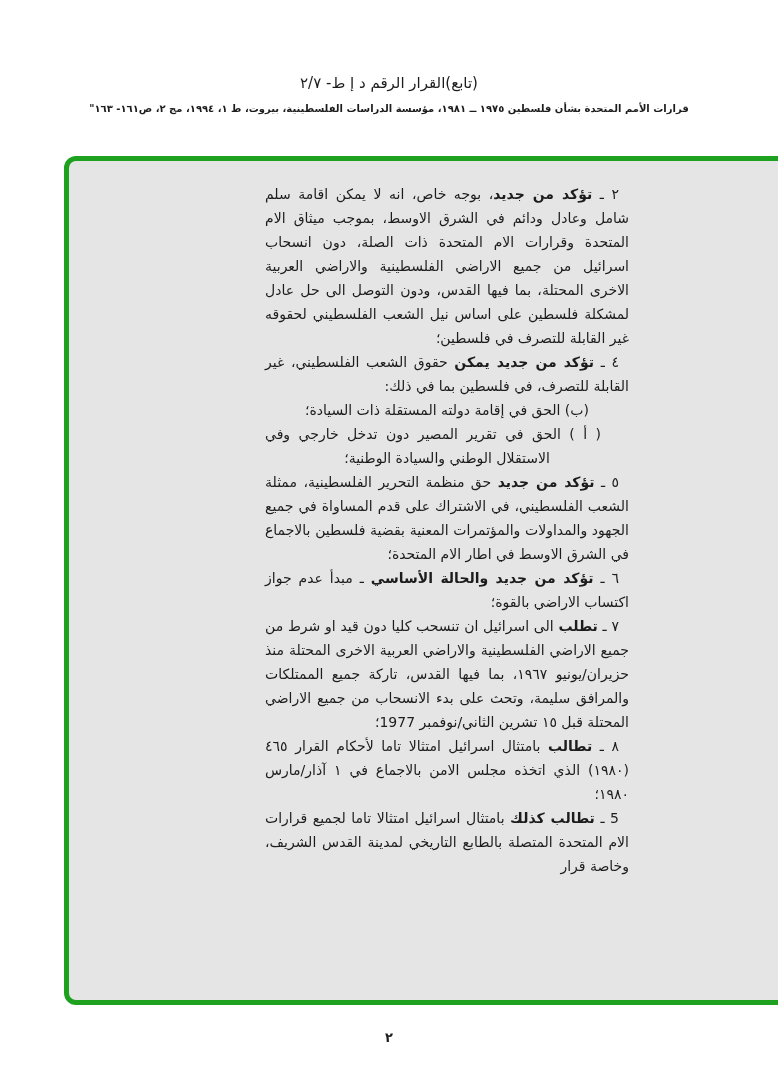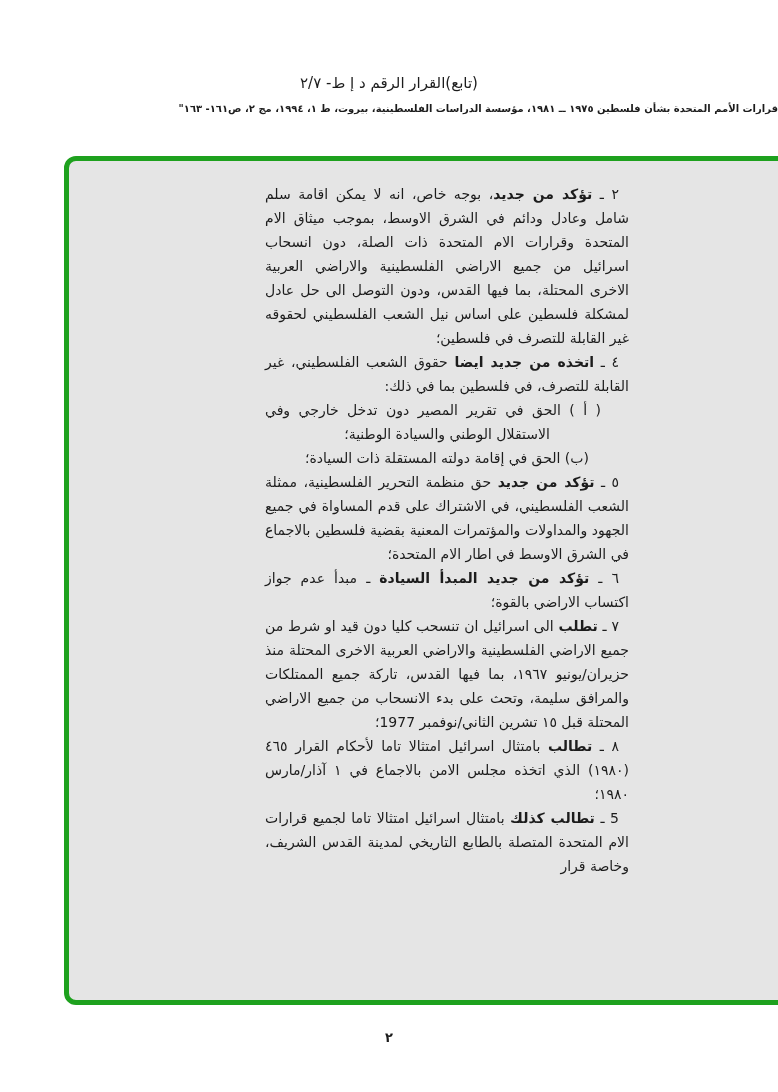--- a/index.html
+++ b/index.html
@@ -26,20 +26,21 @@
     direction: rtl;
     font-size: 15px;
     font-weight: normal;
     letter-spacing: 0.2px;
   }
   .source {
     position: absolute;
     top: 103px;
     left: 0;
     width: 778px;
+    text-align: center;
     direction: rtl;
     font-size: 10px;
     font-weight: bold;
     white-space: nowrap;
   }
   .frame {
     position: absolute;
     left: 64px;
     top: 156px;
     width: 730px;
@@ -87,29 +88,29 @@
   <div class="title">(تابع)القرار الرقم د إ ط- ٢/٧</div>
 
   <div class="source">قرارات الأمم المتحدة بشأن فلسطين ١٩٧٥ ــ ١٩٨١، مؤسسة الدراسات الفلسطينية، بيروت، ط ١، ١٩٩٤، مج ٢، ص١٦١- ١٦٣"</div>
 
   <div class="frame" style="border-color: rgb(30, 161, 30);">
     <div class="text-block">
 
       <p class="para"><span>٢ ـ </span><span class="lead">تؤكد من جديد</span><span>، بوجه خاص، انه لا يمكن اقامة سلم شامل وعادل ودائم في الشرق الاوسط، بموجب ميثاق الام المتحدة وقرارات الام المتحدة ذات الصلة، دون انسحاب اسرائيل من جميع الاراضي الفلسطينية والاراضي العربية الاخرى المحتلة، بما فيها القدس، ودون التوصل الى حل عادل لمشكلة فلسطين على اساس نيل الشعب الفلسطيني لحقوقه غير القابلة للتصرف في فلسطين؛</span></p>
 
 
-      <p class="para"><span>٤ ـ </span><span class="lead">اتخذه من جديد ايضا</span><span> حقوق الشعب الفلسطيني، غير القابلة للتصرف، في فلسطين بما في ذلك:</span></p>
+      <p class="para"><span>٤ ـ </span><span class="lead">تؤكد من جديد يمكن</span><span> حقوق الشعب الفلسطيني، غير القابلة للتصرف، في فلسطين بما في ذلك:</span></p>
+
+      <p class="para sub sub-b"><span>(ب) </span><span>الحق في إقامة دولته المستقلة ذات السيادة؛</span></p>
 
       <p class="para sub"><span>( أ ) </span><span>الحق في تقرير المصير دون تدخل خارجي وفي الاستقلال الوطني والسيادة الوطنية؛</span></p>
 
-      <p class="para sub sub-b"><span>(ب) </span><span>الحق في إقامة دولته المستقلة ذات السيادة؛</span></p>
-
       <p class="para"><span>٥ ـ </span><span class="lead">تؤكد من جديد</span><span> حق منظمة التحرير الفلسطينية، ممثلة الشعب الفلسطيني، في الاشتراك على قدم المساواة في جميع الجهود والمداولات والمؤتمرات المعنية بقضية فلسطين بالاجماع في الشرق الاوسط في اطار الام المتحدة؛</span></p>
 
-      <p class="para"><span>٦ ـ </span><span class="lead">تؤكد من جديد المبدأ السيادة</span><span> ـ مبدأ عدم جواز اكتساب الاراضي بالقوة؛</span></p>
+      <p class="para"><span>٦ ـ </span><span class="lead">تؤكد من جديد والحالة الأساسي</span><span> ـ مبدأ عدم جواز اكتساب الاراضي بالقوة؛</span></p>
 
       <p class="para"><span>٧ ـ </span><span class="lead">تطلب</span><span> الى اسرائيل ان تنسحب كليا دون قيد او شرط من جميع الاراضي الفلسطينية والاراضي العربية الاخرى المحتلة منذ حزيران/يونيو ١٩٦٧، بما فيها القدس، تاركة جميع الممتلكات والمرافق سليمة، وتحث على بدء الانسحاب من جميع الاراضي المحتلة قبل ١٥ تشرين الثاني/نوفمبر 1977؛</span></p>
 
       <p class="para"><span>٨ ـ </span><span class="lead">تطالب</span><span> بامتثال اسرائيل امتثالا تاما لأحكام القرار ٤٦٥ (١٩٨٠) الذي اتخذه مجلس الامن بالاجماع في ١ آذار/مارس ١٩٨٠؛</span></p>
 
       <p class="para"><span>5 ـ </span><span class="lead">تطالب كذلك</span><span> بامتثال اسرائيل امتثالا تاما لجميع قرارات الام المتحدة المتصلة بالطابع التاريخي لمدينة القدس الشريف، وخاصة قرار</span></p>
 
     </div>
   </div>
 

